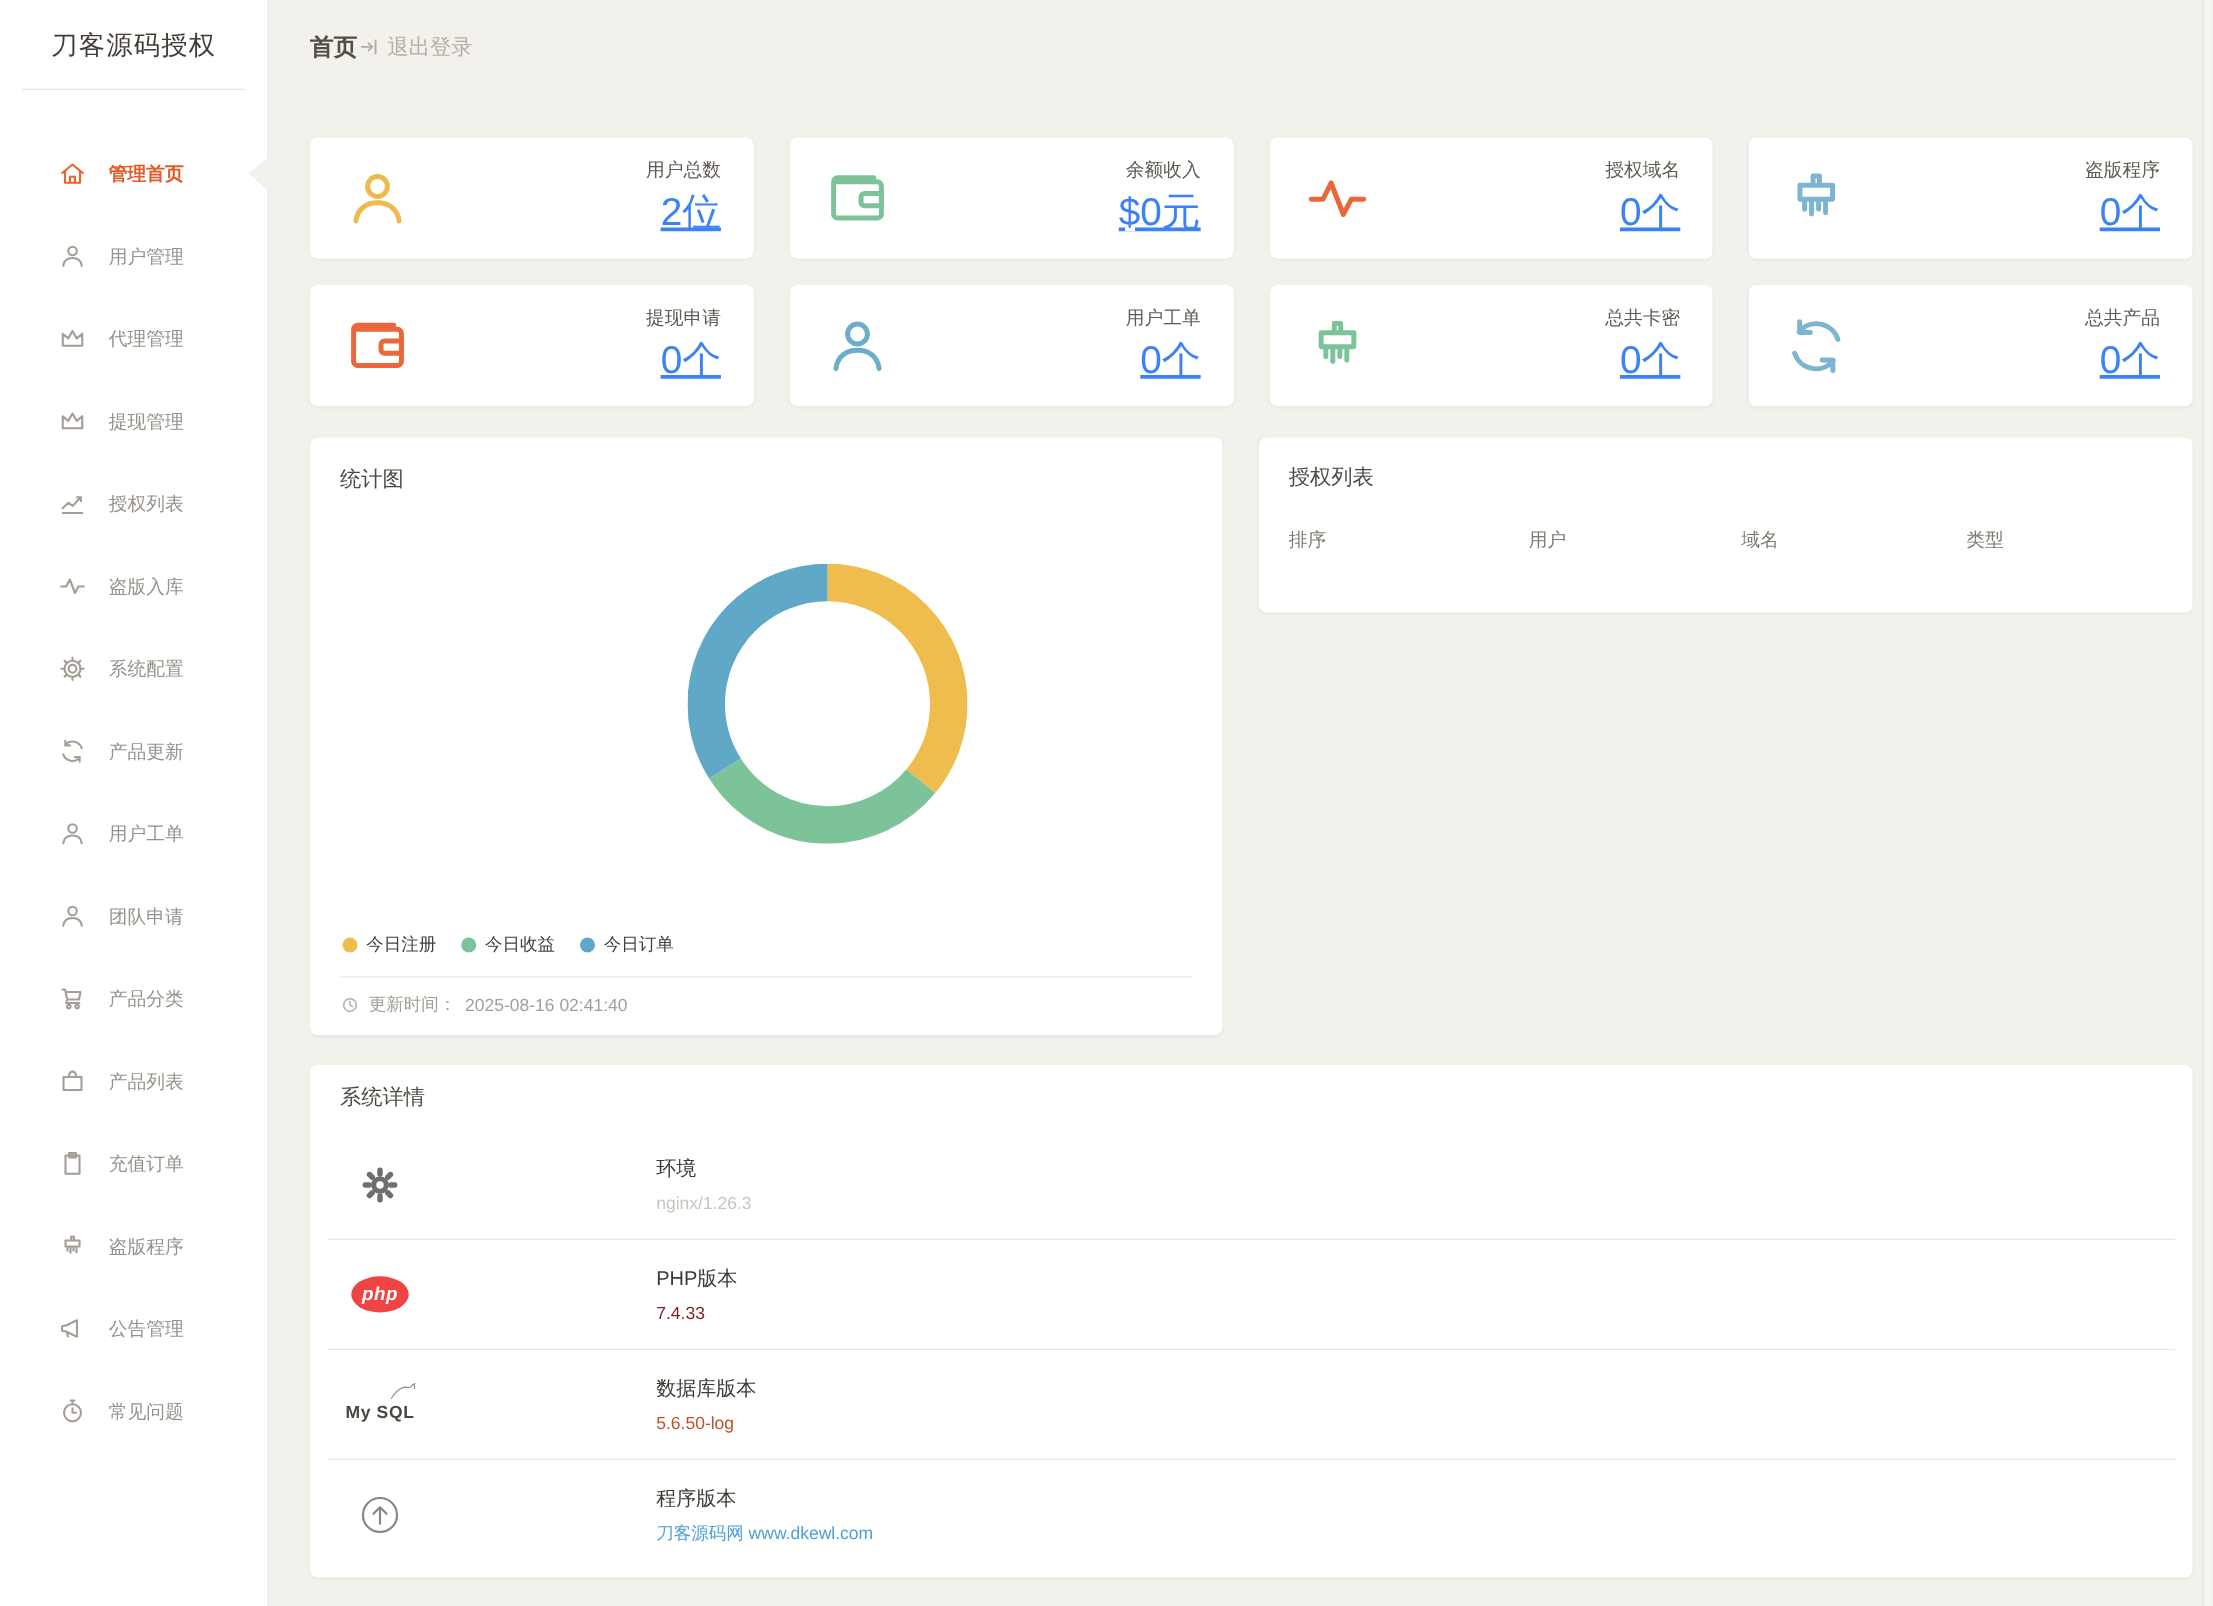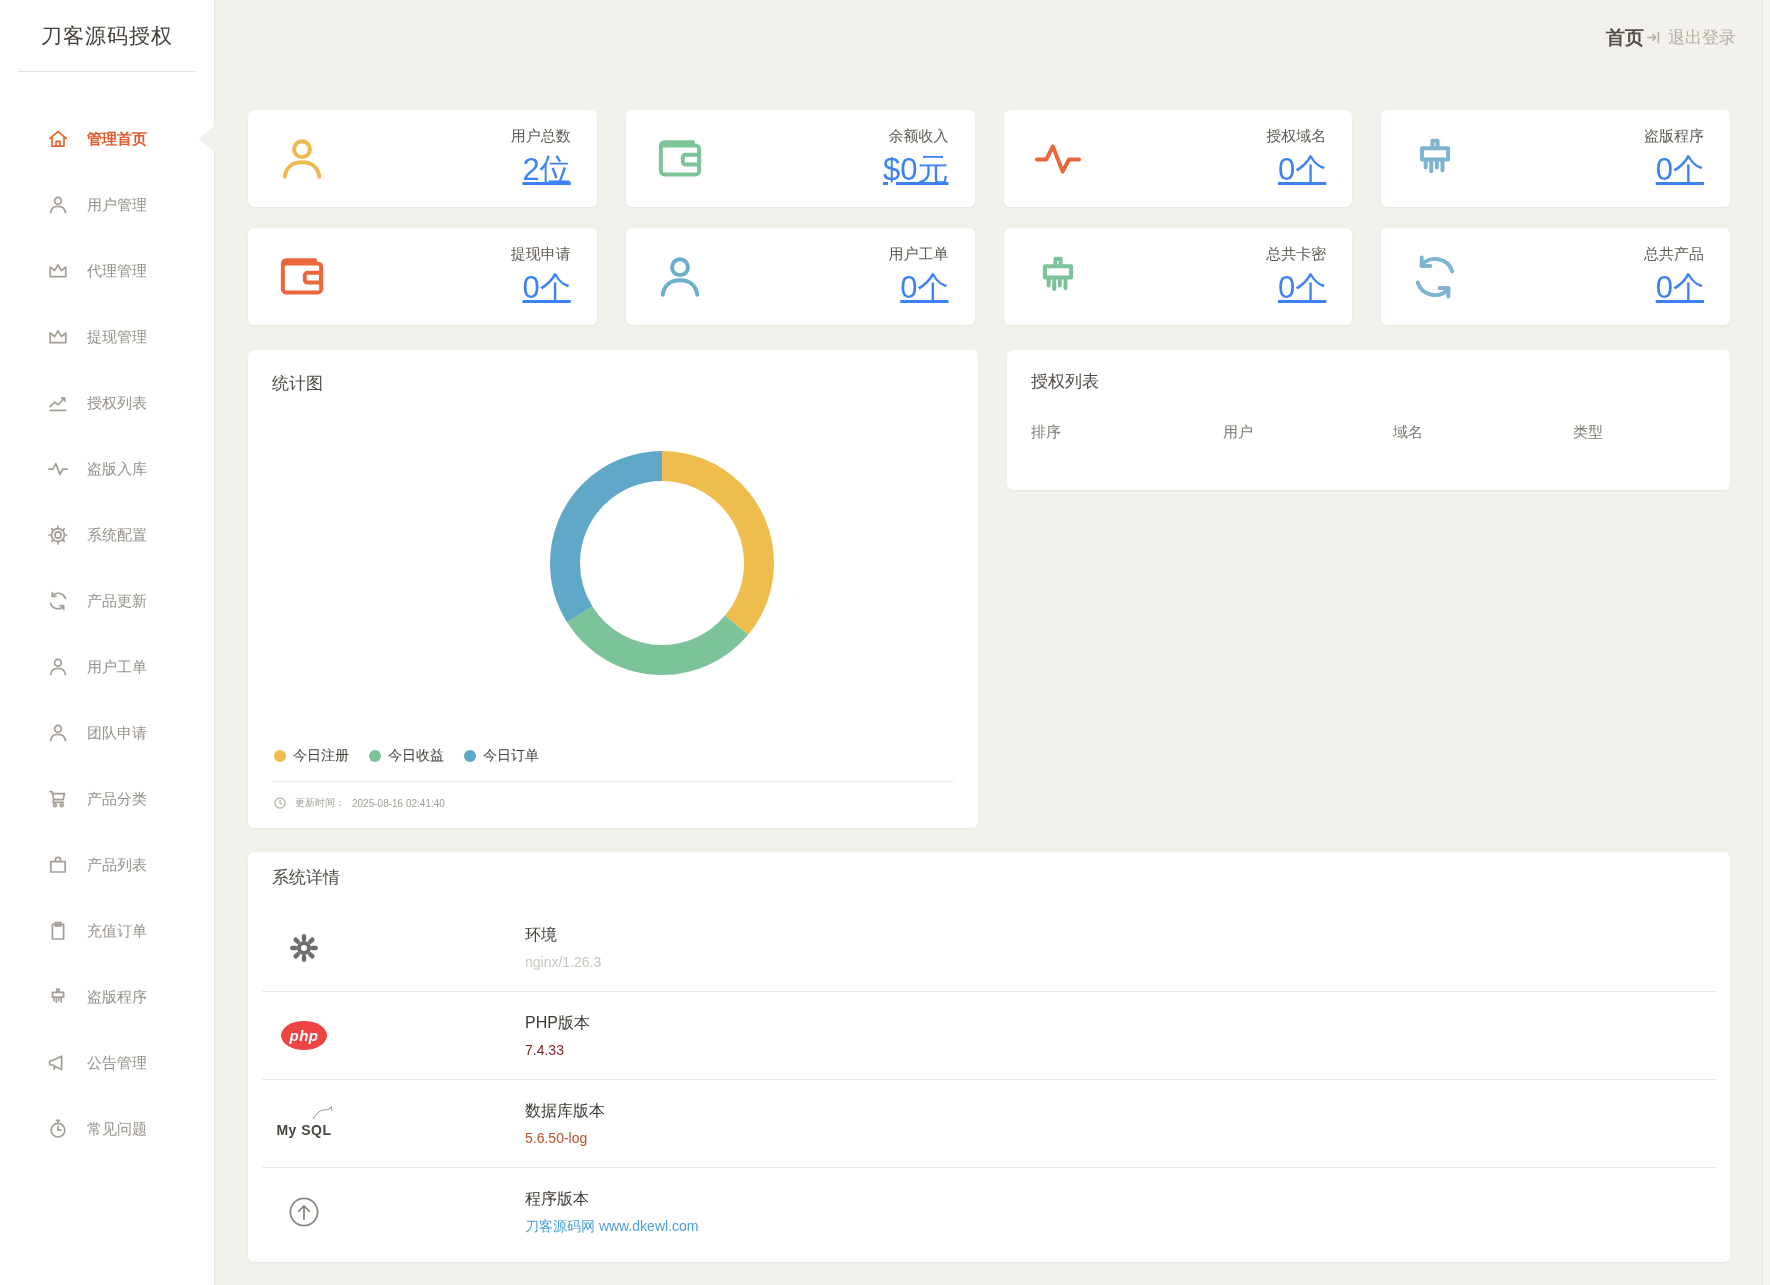--- a/index.html
+++ b/index.html
@@ -23,46 +23,46 @@
   .side-item .s-label { font-size:15px; color:#96918a; }
   .side-item.active .s-icon { color:#e8632f; }
   .side-item.active .s-label { color:#e45a2b; font-weight:bold; }
   .side-item.active::after {
     content:""; position:absolute; right:-1px; top:50%; transform:translateY(-50%);
     border-top:14px solid transparent; border-bottom:14px solid transparent;
     border-right:16px solid #f2f1eb;
   }
   
   .main { margin-left:215px; height:100%; }
-  .top-header { height:75px; display:flex; align-items:center; justify-content:flex-end;
-    padding:0 34px 0 33px;margin-left:42px; }
+  .top-header { height:75px; display:flex; align-items:center; justify-content:flex-start;
+    padding:0 34px 0 33px; }
   .page-title { font-size:19px; font-weight:bold; color:#534e47; }
   .logout { display:flex; align-items:center; gap:5px; color:#b3ada4; font-size:17px; cursor:pointer; }
   .logout svg { display:block; }
-  .content { padding:0 40px 0 33px;border-radius:32px; }
+  .content { padding:0 16px 0 33px;border-radius:32px; }
   .card { background:#fff; border-radius:6px; box-shadow:0 1px 3px rgba(0,0,0,.05); }
   
   .stat-grid { display:grid; grid-template-columns:repeat(4,1fr); gap:21px 29px; margin-top:35px; }
   .stat-card { height:97px; display:flex; align-items:center; justify-content:space-between;
     padding:0 26px; }
   .stat-icon { width:56px; height:56px; display:flex; align-items:center; justify-content:center; }
   .stat-icon svg { width:56px; height:56px; }
   .stat-text { text-align:right; }
   .stat-label { font-size:15px; color:#5f5a52; }
   .stat-value { font-size:31px; color:#3b82f6; margin-top:3px;text-decoration:underline; }
   
   .mid { display:flex; gap:29px; margin-top:25px; align-items:flex-start; }
   .chart-card { width:730px; flex:none; height:478px; padding:22px 24px 0 24px; }
   .panel-title { font-size:17px; color:#4f4a43; }
   .donut-wrap { width:224px; height:224px; margin:56px 0 0 278px; }
   .legend { display:flex; align-items:center; gap:20px; margin-top:72px; padding-left:2px; }
   .legend-item { display:flex; align-items:center; gap:7px; font-size:14px; color:#43403a; }
   .legend-dot { width:12px; height:12px; border-radius:50%; }
   .chart-footer { border-top:1px solid #eceae3; margin-top:16px; padding-top:13px;
-    display:flex; align-items:center; gap:7px; color:#a39e96; font-size:10px; }
+    display:flex; align-items:center; gap:7px; color:#a39e96; font-size:14px; }
   .auth-card { flex:1; height:140px; padding:20px 24px; }
   .auth-cols { display:grid; grid-template-columns:192px 170px 180px 1fr; margin-top:30px; }
   .auth-col { font-size:15px; color:#7e7970; }
   
   .system-card { margin-top:24px; height:410px; padding:14px 0 0 0; margin-bottom:23px; }
   .system-card .panel-title { padding-left:24px; display:block; }
   .sys-rows { margin-top:15px; }
   .sys-row { display:flex; align-items:center; height:88px; margin:0 14px; border-bottom:1px solid #e9e7e0; }
   .sys-row:last-child { border-bottom:none; }
   .sys-icon-cell { width:84px; display:flex; align-items:center; justify-content:center; flex:none; }

